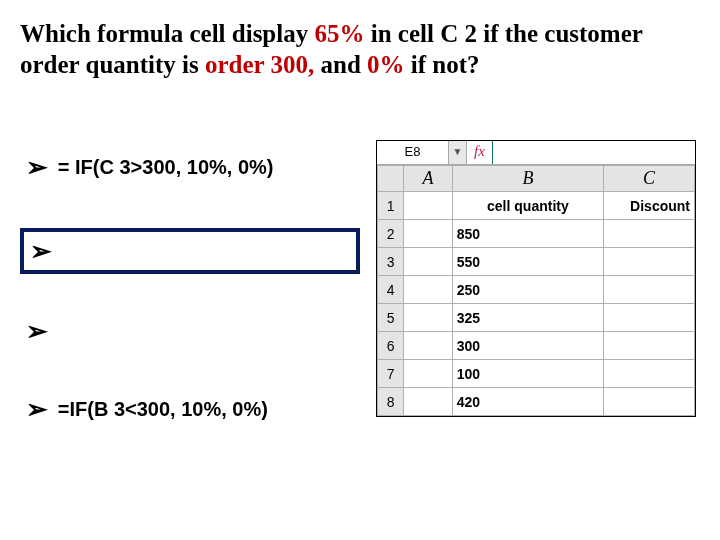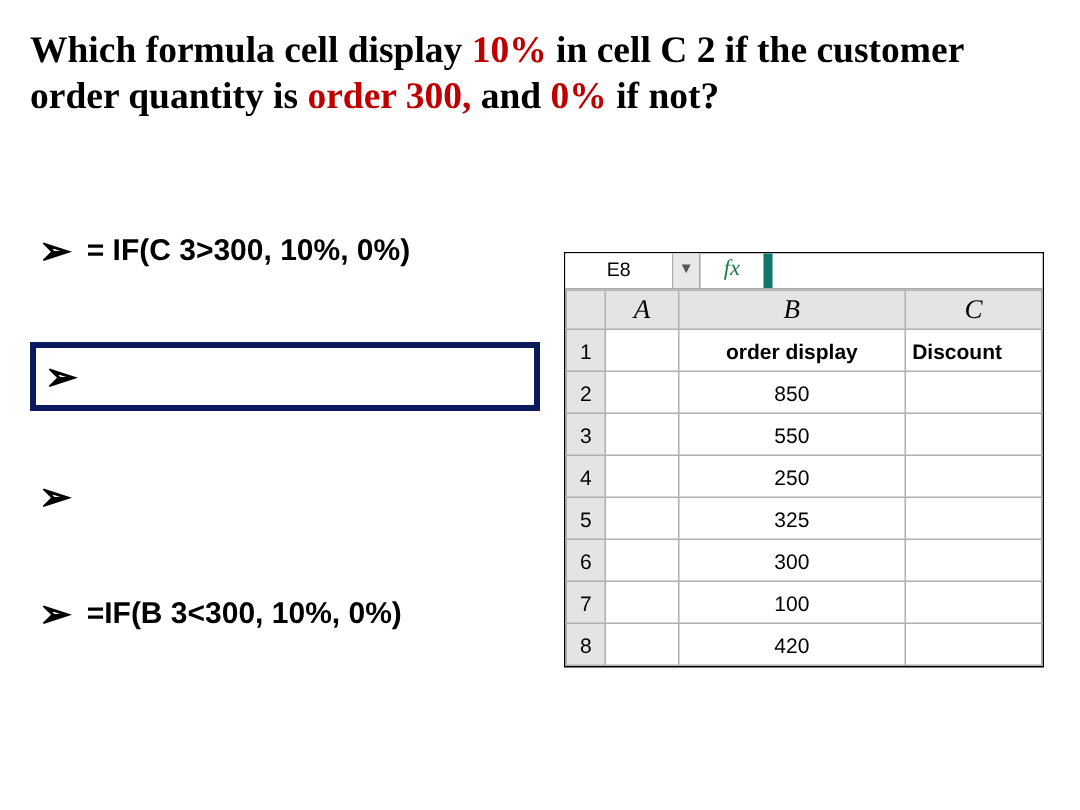--- a/index.html
+++ b/index.html
@@ -43,21 +43,21 @@
     line-height: 1;
   }
   .option.boxed {
     border: 4px solid #0a1a5c;
     padding: 6px 6px;
     margin-bottom: 40px;
   }
   
   .sheet {
     position: absolute;
-    top: 168px;
+    top: 140px;
     left: 376px;
     width: 320px;
     border: 1px solid #000;
     font-family: Tahoma, Arial, sans-serif;
     background: #fff;
   }
   .fbar {
     display: flex;
     border-bottom: 1px solid #a9a9a9;
     background: #fff;
@@ -75,28 +75,28 @@
   .fbar .dd {
     width: 18px;
     border-right: 1px solid #a9a9a9;
     background: #e8e8e8;
     text-align: center;
     font-size: 10px;
     line-height: 22px;
     color: #555;
   }
   .fbar .fx {
-    width: 48px;
-    border-right: 6px solid #0f766e;
+    width: 26px;
+    border-right: 1px solid #0f766e;
     font-style: italic;
     font-family: "Times New Roman", serif;
     font-size: 15px;
     text-align: center;
     line-height: 20px;
-    color: #15803d;
+    color: #be185d;
   }
   .fbar .fval { flex: 1; }
   table.grid {
     border-collapse: collapse;
     width: 100%;
   }
   table.grid th, table.grid td {
     border: 1px solid #b0b0b0;
     height: 28px;
     font-size: 14px;
@@ -115,32 +115,32 @@
   }
   table.grid th.corner {
     width: 26px;
     background: #e4e4e4;
   }
   table.grid td.rowhdr {
     background: #e4e4e4;
     text-align: center;
     width: 26px;
   }
-  table.grid td.val { text-align: center; }
+  table.grid td.val { text-align: left; font-weight: bold; }
   .hdr-b { font-family: "Times New Roman", serif; font-weight: bold; font-size: 16px; font-style: normal; }
   .hdr-c { font-family: "Times New Roman", serif; font-weight: bold; font-size: 17px; font-style: normal; }
   col.cA { width: 48px; }
   col.cB { width: 150px; }
   col.cC { width: 90px; }
 </style>
 </head>
 <body>
 
 <div class="question">
-  <span>Which formula cell display </span><span class="red">10%</span><span> in cell C 2 if the customer order quantity is </span><span class="red">order 300,</span><span> and </span><span class="red">0%</span><span> if not?</span>
+  <span>Which formula cell display </span><span class="red">65%</span><span> in cell C 2 if the customer order quantity is </span><span class="red">order 300,</span><span> and </span><span class="red">0%</span><span> if not?</span>
 </div>
 
 <div class="options">
   <div class="option">
     <span class="bullet">➢</span>
     <span>= IF(C 3&gt;300, 10%, 0%)</span>
   </div>
   <div class="option boxed">
     <span class="bullet">➢</span>
   </div>
@@ -170,22 +170,22 @@
     <tbody>
         <tr>
       <th class="corner"></th>
       <th>A</th>
       <th>B</th>
       <th>C</th>
     </tr>
     <tr>
       <td class="rowhdr">1</td>
       <td></td>
-      <td class="hdr-b" style="text-align:center">order display</td>
-      <td class="hdr-c" style="text-align:left">Discount</td>
+      <td class="hdr-b" style="text-align:center">cell quantity</td>
+      <td class="hdr-c" style="text-align:right">Discount</td>
     </tr>
     <tr>
       <td class="rowhdr">2</td>
       <td></td>
       <td class="val">850</td>
       <td></td>
     </tr>
     <tr>
       <td class="rowhdr">3</td>
       <td></td>

